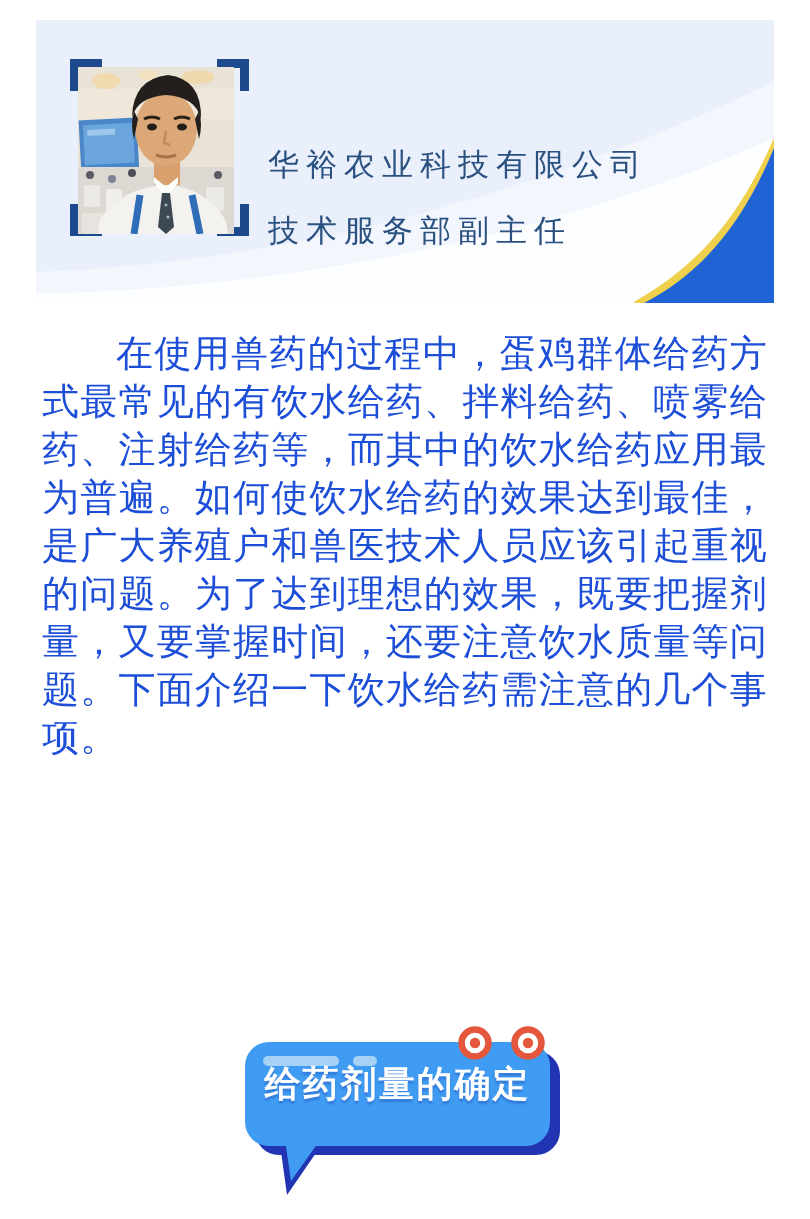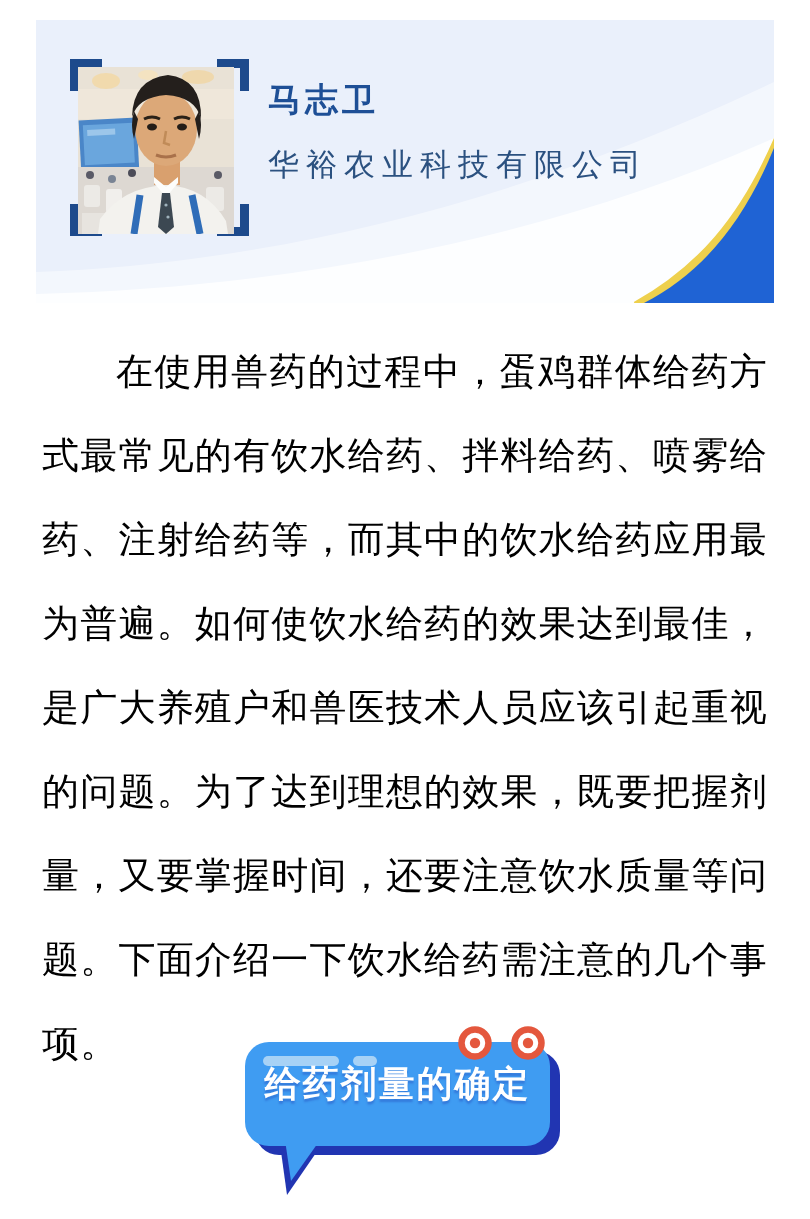--- a/index.html
+++ b/index.html
@@ -60,25 +60,25 @@
     color: #2b5180;
     letter-spacing: 7px;
   }
 
   
   .article-body {
     position: absolute;
     left: 42px; top: 330px;
     width: 726px;
     font-size: 37px;
-    line-height: 84px;
+    line-height: 48px;
     letter-spacing: 1.2px;
     text-align: justify;
     text-indent: 2em;
-    color: #000000;
+    color: #1d4ed8;
   }
 
   
   .section-bubble {
     position: absolute;
     left: 235px; top: 1025px;
     width: 340px; height: 175px;
   }
   .section-bubble svg { position: absolute; inset: 0; }
   .bubble-label {
@@ -149,22 +149,22 @@
 
     <path d="M76,116 L88,130 L100,116 L100,110 L88,120 L76,110 Z" fill="#fdfdfb"></path>
     <path d="M84,126 L92,126 L96,160 L88,167 L80,160 Z" fill="#3c4852"></path>
     <circle cx="88" cy="138" r="1.6" fill="#9fb2bc"></circle>
     <circle cx="90" cy="150" r="1.6" fill="#9fb2bc"></circle>
 
     <path d="M62,128 L56,167" stroke="#2f6db8" stroke-width="7"></path>
     <path d="M114,128 L122,167" stroke="#2f6db8" stroke-width="7"></path>
   </svg>
 
-  <div class="person-name">马志卫</div>
   <div class="person-company">华裕农业科技有限公司</div>
+  <div class="person-title">技术服务部副主任</div>
 </div>
 
 <div class="article-body">在使用兽药的过程中，蛋鸡群体给药方式最常见的有饮水给药、拌料给药、喷雾给药、注射给药等，而其中的饮水给药应用最为普遍。如何使饮水给药的效果达到最佳，是广大养殖户和兽医技术人员应该引起重视的问题。为了达到理想的效果，既要把握剂量，又要掌握时间，还要注意饮水质量等问题。下面介绍一下饮水给药需注意的几个事项。</div>
 
 <div class="section-bubble">
   <svg viewBox="0 0 340 175" width="340" height="175">
 
     <rect x="20" y="26" width="305" height="104" rx="24" fill="#2135b2"></rect>
 
     <path d="M44,112 L92,112 L52,170 Z" fill="#2135b2"></path>

